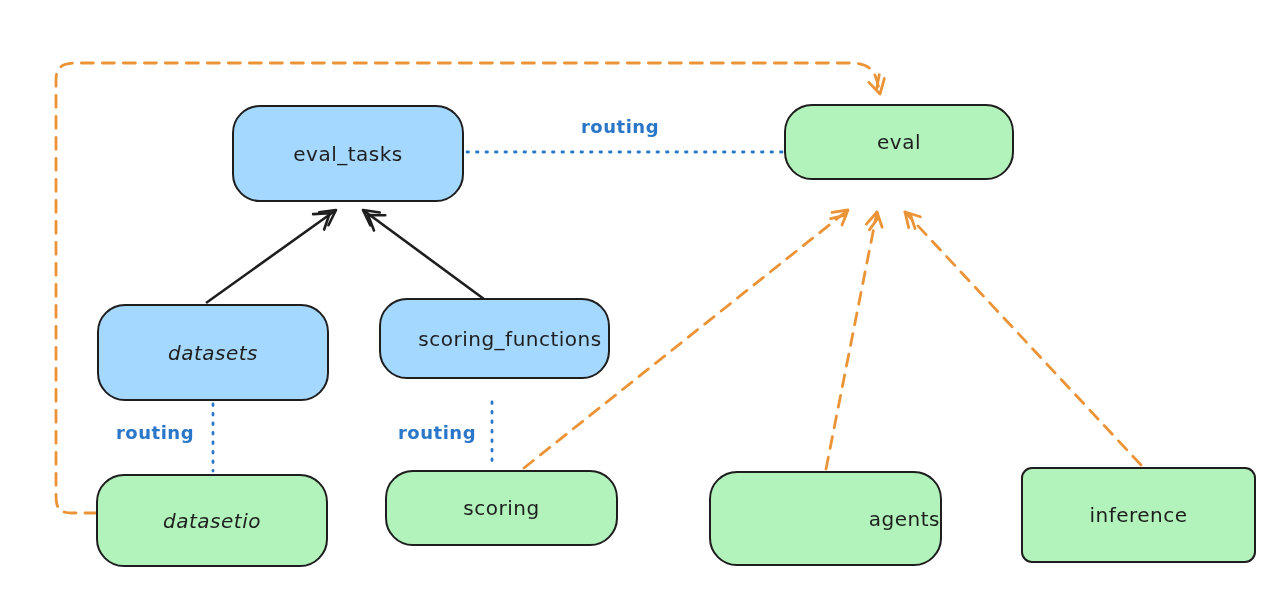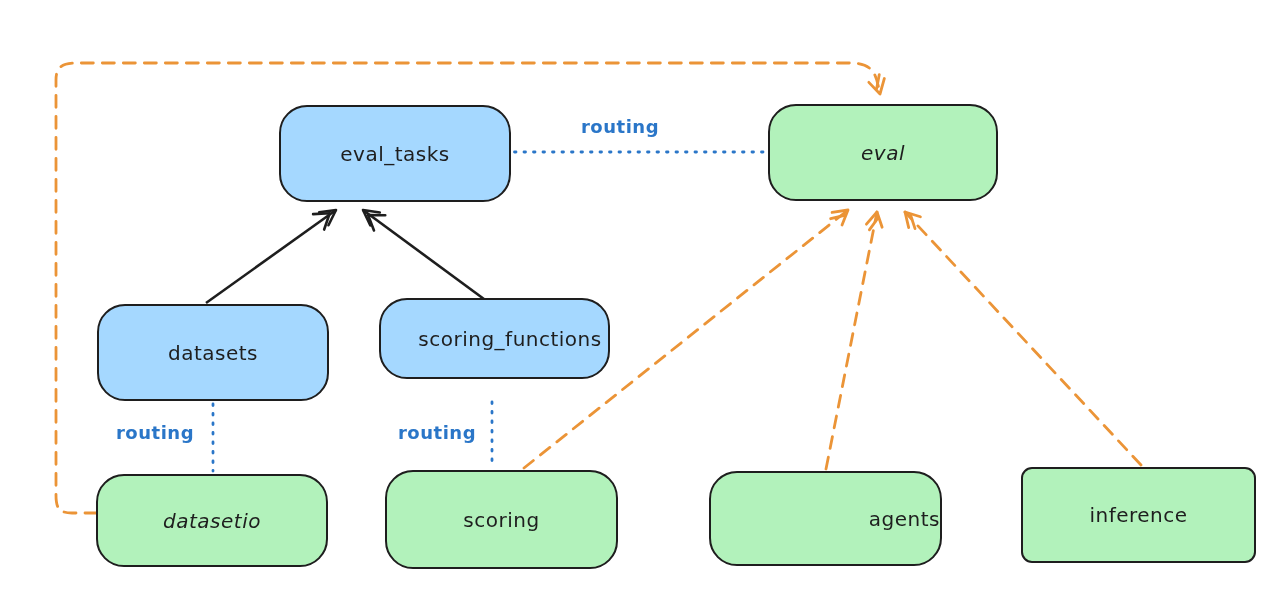--- a/index.html
+++ b/index.html
@@ -41,26 +41,26 @@
     font-size: 18px;
     font-weight: bold;
     letter-spacing: 0.5px;
     color: var(--routing-blue, #2a76c8);
   }
   #routing-label-1 { left: 565px; top: 116px; }
   #routing-label-2 { left: 100px; top: 422px; }
   #routing-label-3 { left: 382px; top: 422px; }
 
   
-  #node-eval-tasks        { left: 232px; top: 105px; width: 232px; height: 97px; margin-left: 47px; }
-  #node-eval              { left: 768px; top: 104px; width: 230px; height: 97px; font-style: italic; }
-  #node-datasets          { left:  97px; top: 304px; width: 232px; height: 97px; }
+  #node-eval-tasks        { left: 232px; top: 105px; width: 232px; height: 97px; }
+  #node-eval              { left: 784px; top: 104px; width: 230px; height: 76px; }
+  #node-datasets          { left:  97px; top: 304px; width: 232px; height: 97px; font-style: italic; }
   #node-scoring-functions { left: 379px; top: 298px; width: 231px; height: 81px; padding-left: 31px; }
   #node-datasetio         { left:  96px; top: 474px; width: 232px; height: 93px; font-style: italic; }
-  #node-scoring           { left: 385px; top: 470px; width: 233px; height: 99px; }
+  #node-scoring           { left: 385px; top: 470px; width: 233px; height: 76px; }
   #node-agents            { left: 709px; top: 471px; width: 233px; height: 95px; justify-content: flex-end; }
   #node-inference         { left: 1021px; top: 467px; width: 235px; height: 96px; border-radius: 11px; }
 
   .edge-solid  { stroke: var(--node-stroke, #1e1e1e); stroke-width: 2.6; fill: none; }
   .edge-dotted { stroke: var(--routing-blue, #2a76c8); stroke-width: 2.8; fill: none;
                  stroke-dasharray: 1.5 8; stroke-linecap: round; }
   .edge-dashed { stroke: var(--orange, #eb9437); stroke-width: 2.8; fill: none;
                  stroke-dasharray: 12 9; stroke-linecap: round; }
   .head-black  { stroke: var(--node-stroke, #1e1e1e); stroke-width: 2.6; fill: none;
                  stroke-linecap: round; stroke-linejoin: round; }

